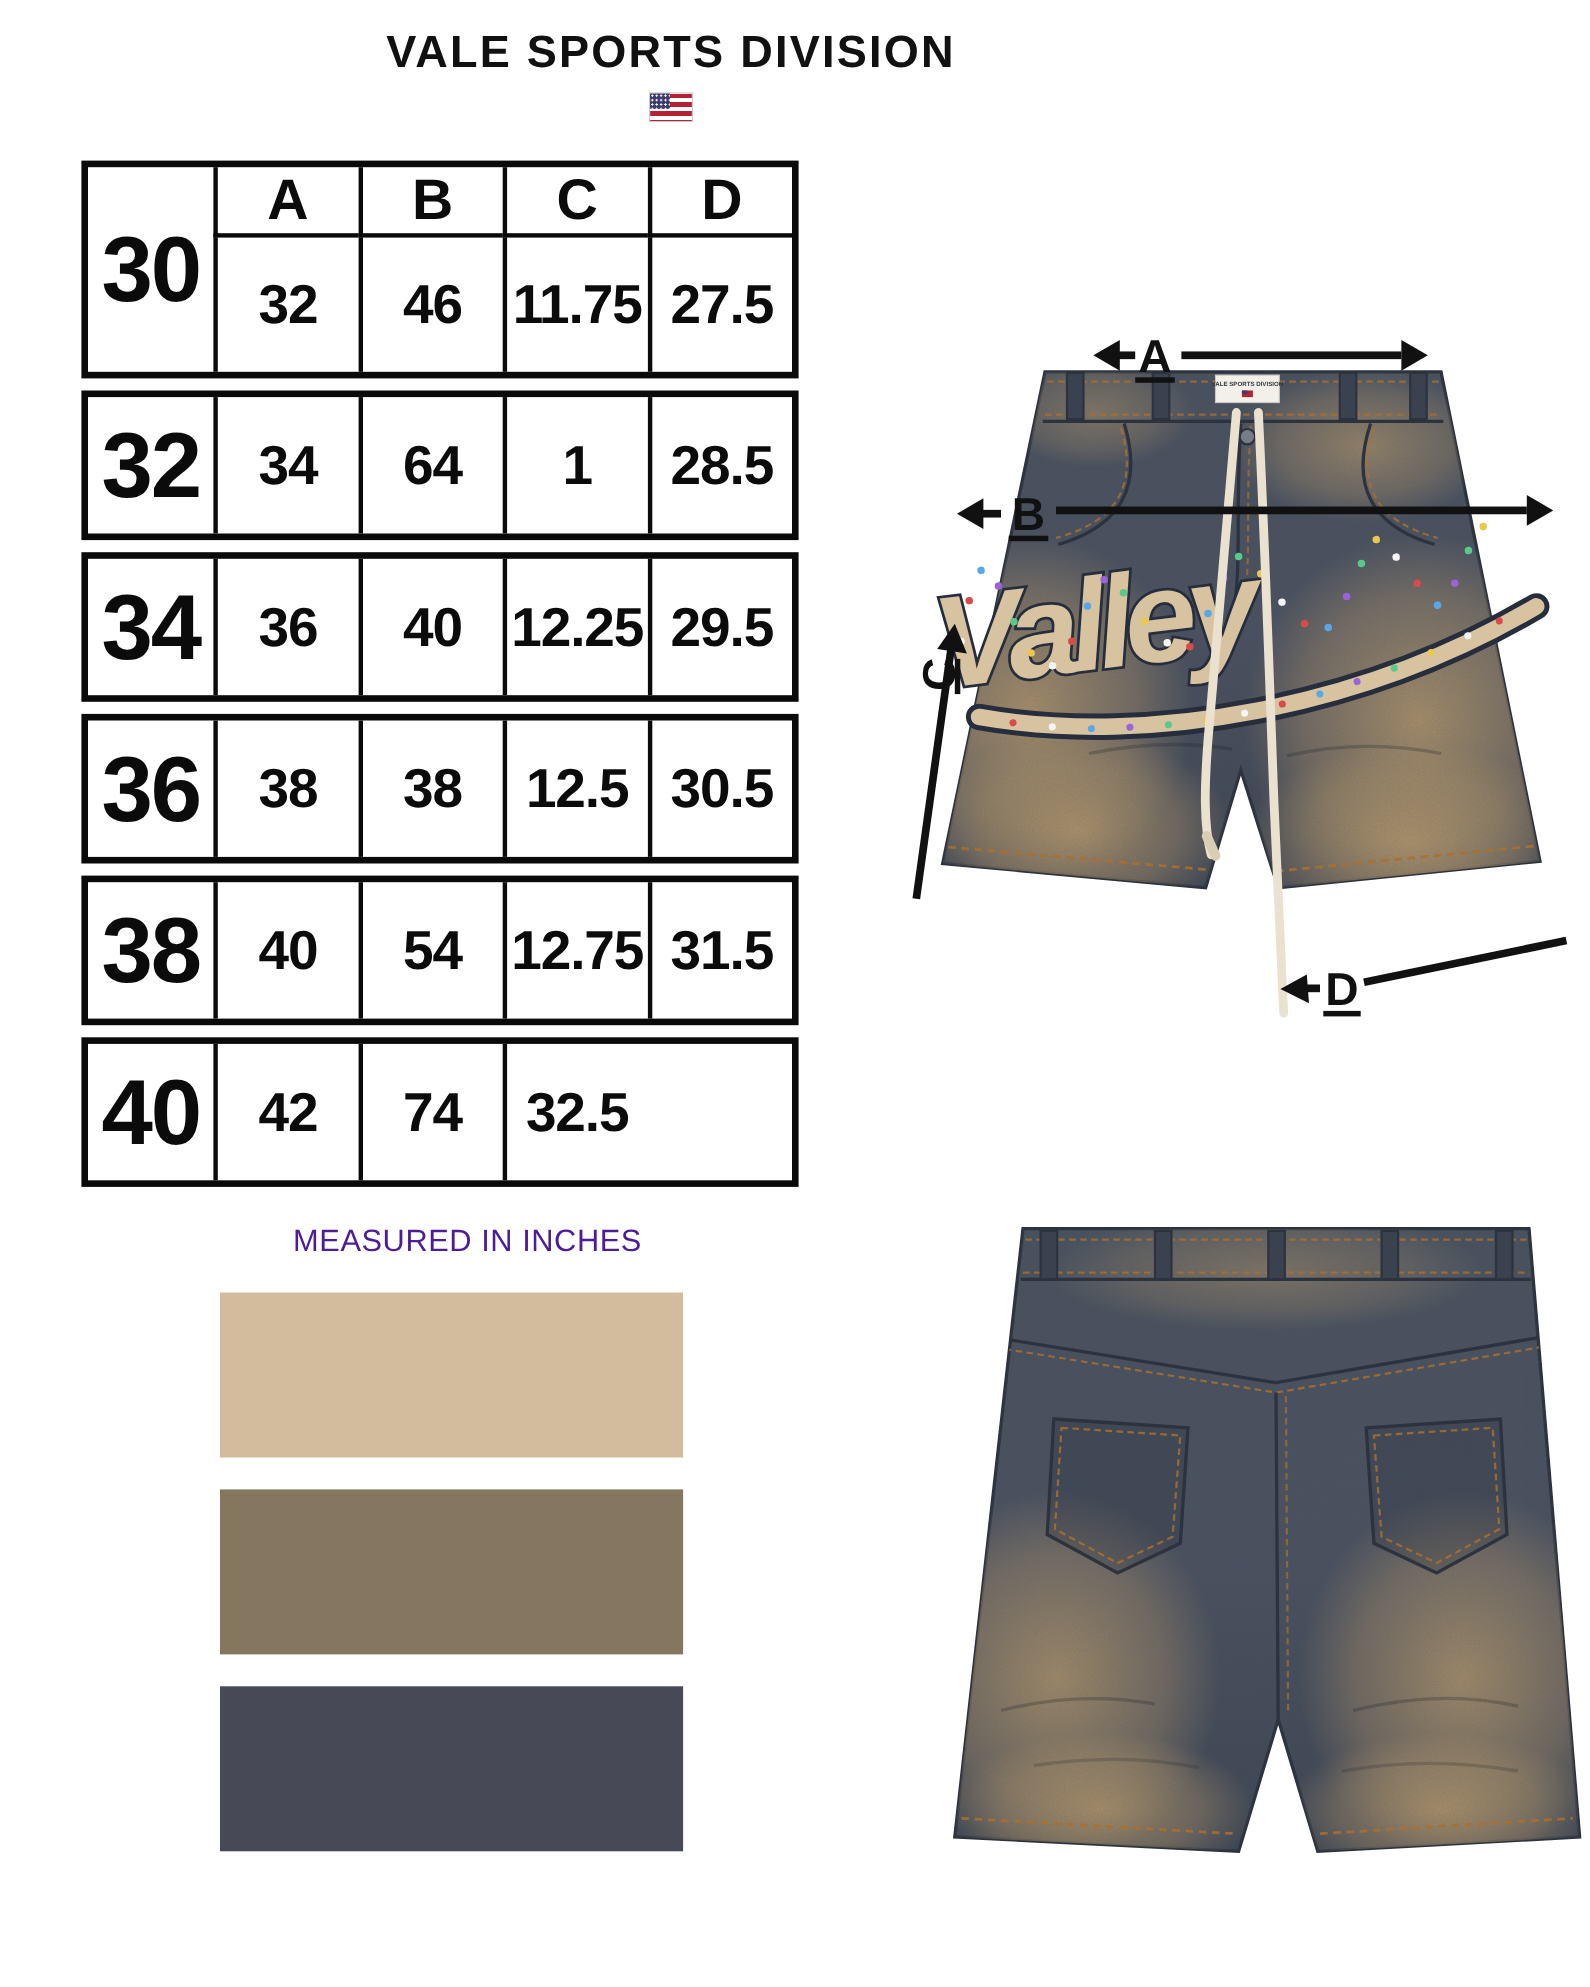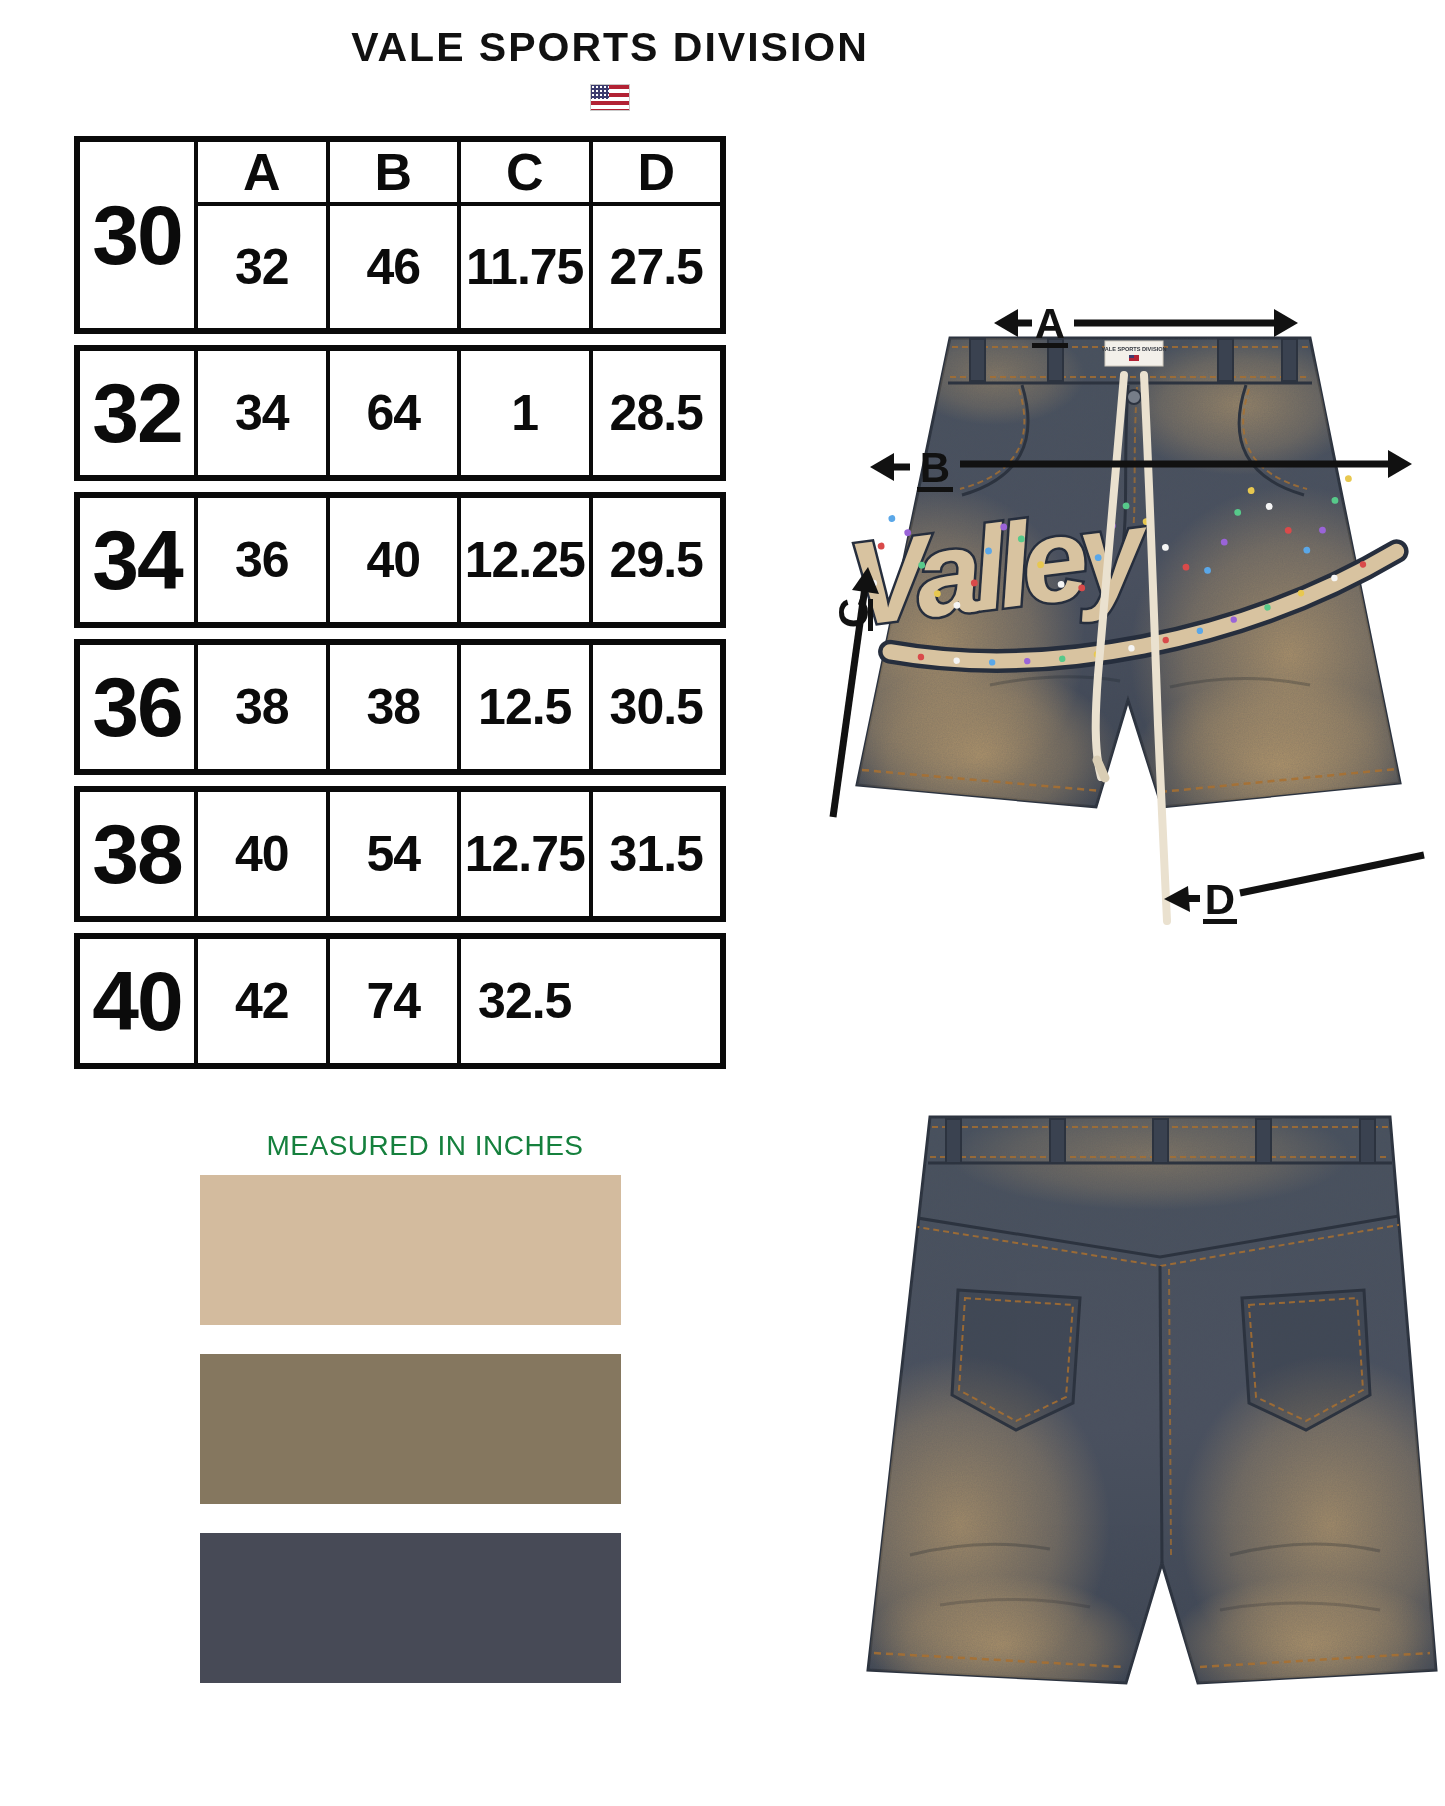--- a/index.html
+++ b/index.html
@@ -9,33 +9,33 @@
   
   .title{position:absolute;top:24px;left:0;width:1220px;text-align:center;
          font-size:41px;font-weight:900;letter-spacing:2px;color:#111;}
   .flag{position:absolute;top:84px;left:590px;width:40px;height:27px;
         background:repeating-linear-gradient(#b22234 0 4px,#ffffff 4px 8px);
         border:1px solid #c9c9c9;box-sizing:border-box;}
   .flag .canton{position:absolute;top:0;left:0;width:18px;height:14px;background:#3c3b6e;
         background-image:radial-gradient(#ffffff 0.8px,transparent 1px);background-size:4px 4px;}
 
   
-  .sizetable{position:absolute;left:48px;top:136px;width:570px;padding-left:26px;}
+  .sizetable{position:absolute;left:48px;top:146px;width:570px;padding-left:26px;}
   .block{box-sizing:border-box;width:652px;border:6px solid #0a0a0a;background:#fff;
          display:grid;grid-template-columns:114px 1fr 1fr 1fr 1fr;}
   .block-first{grid-template-rows:64px 122px;}
   .block-row{grid-template-rows:124px;margin-top:11px;}
   .cell{display:flex;align-items:center;justify-content:center;line-height:1;}
   .c-size{grid-row:1/-1;font-size:84px;font-weight:800;letter-spacing:-2px;}
   .c-hdr{border-left:4px solid #0a0a0a;border-bottom:4px solid #0a0a0a;font-size:52px;font-weight:700;}
   .c-val{border-left:4px solid #0a0a0a;font-size:50px;font-weight:700;letter-spacing:-1px;}
 
   
   .note{position:absolute;top:1112px;left:230px;width:390px;text-align:center;
-        font-size:28px;font-weight:400;letter-spacing:0.5px;color:#15803d;margin-top:18px;}
+        font-size:28px;font-weight:400;letter-spacing:0.5px;color:#4c1d95;}
   .swatch{position:absolute;left:200px;width:421px;height:150px;}
   .sw1{top:1175px;} .sw2{top:1354px;} .sw3{top:1533px;}
 
   .photo{position:absolute;}
   svg text{font-family:"Liberation Sans",sans-serif;}
 </style>
 </head>
 <body>
 
 <div id="canvas">

